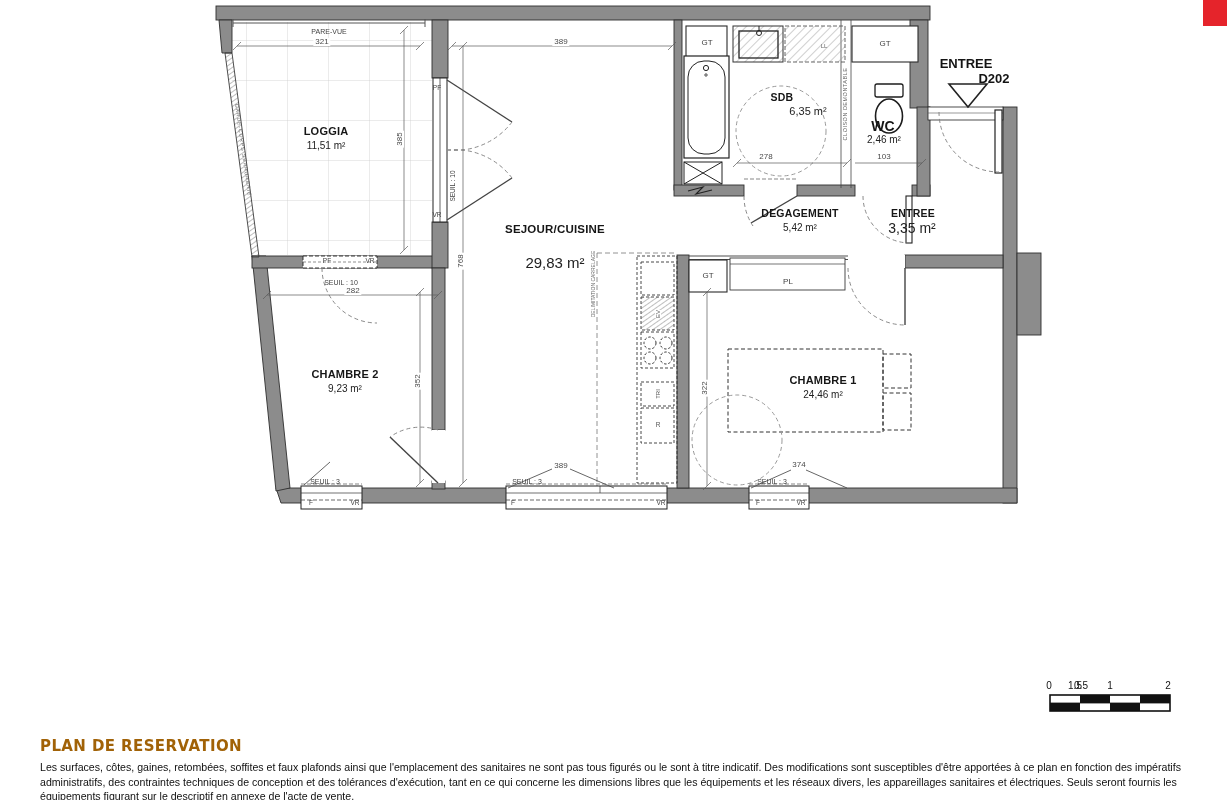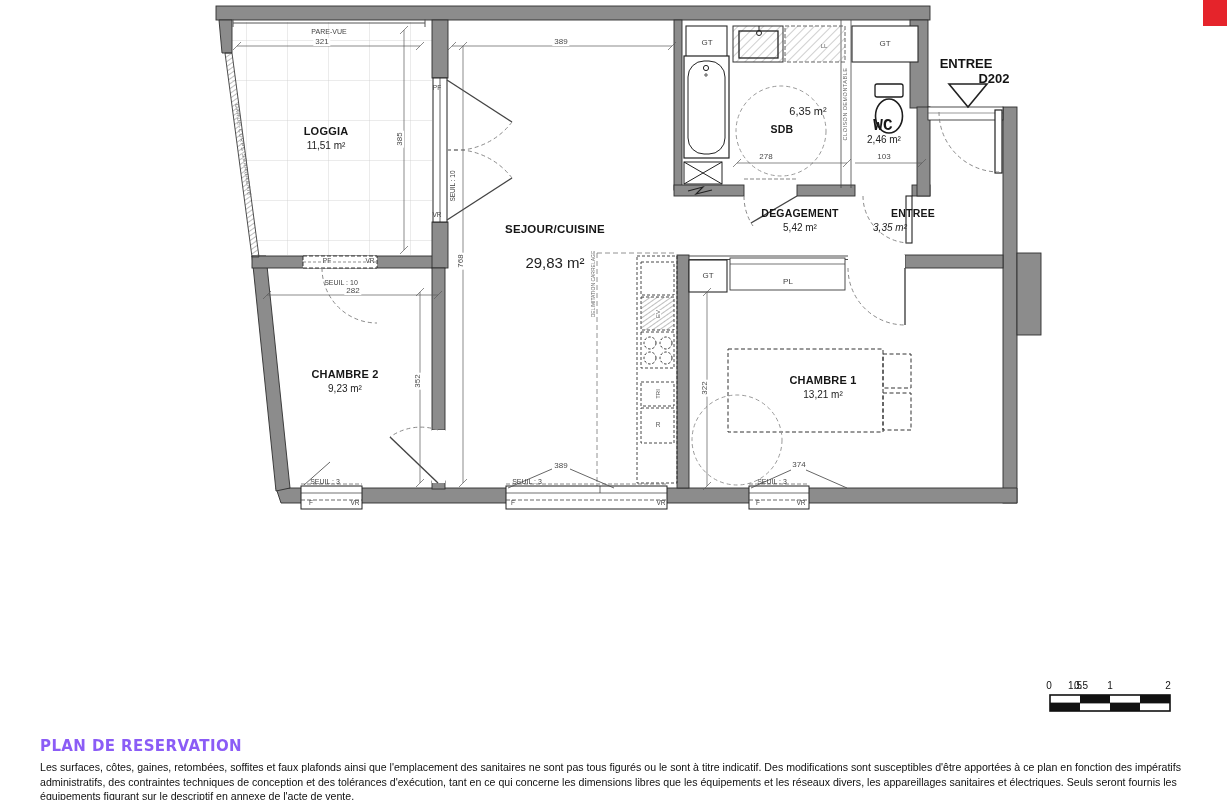--- a/index.html
+++ b/index.html
@@ -9,21 +9,21 @@
   .lb{position:absolute;white-space:nowrap;color:#3f3f3f;
       transform:translate(-50%,-50%);line-height:1;}
   .lb.b{font-weight:bold;color:#141414;}
   .lb.rot{transform:translate(-50%,-50%) rotate(-90deg);}
   .lb.dim{background:#fff;padding:0 2px;color:#4a4a4a;}
   .room-name{font-weight:bold;color:#161616;letter-spacing:.2px;}
   .room-area{color:#222;}
   .red-mark{position:absolute;left:1203px;top:0;width:24px;height:26px;background:#e5242b;}
   .scale-num{position:absolute;font-size:10px;color:#111;transform:translate(-50%,-50%);}
   #footer-title{position:absolute;left:40px;top:737px;font-size:15px;font-weight:bold;
-      color:#8b5cf6;letter-spacing:.4px;font-family:"DejaVu Sans", "Liberation Sans", sans-serif;}
+      color:#a16207;letter-spacing:.4px;font-family:"DejaVu Sans", "Liberation Sans", sans-serif;}
   #footer-text{position:absolute;left:40px;top:760px;width:1152px;font-size:10.6px;
       line-height:14.6px;color:#101010;}
 </style>
 </head>
 <body>
 
 <div id="stage">
 
   <svg id="plan-svg" width="1227" height="800" viewBox="0 0 1227 800">
     <defs>
@@ -279,35 +279,35 @@
   <div class="lb" style="left:437px;top:88px;font-size:6.5px;">PF</div>
   <div class="lb" style="left:437px;top:215px;font-size:6.5px;">VR</div>
   <div class="lb rot" style="left:453px;top:186px;font-size:6.5px;">SEUIL : 10</div>
   <div class="lb rot dim" style="left:461px;top:261px;font-size:8px;">768</div>
 
   <div class="lb dim" style="left:561px;top:42px;font-size:8px;">389</div>
   <div class="lb" style="left:707px;top:43px;font-size:8px;">GT</div>
   <div class="lb" style="left:885px;top:44px;font-size:8px;">GT</div>
   <div class="lb" style="left:824px;top:46px;font-size:6px;color:#666;">LL</div>
 
-  <div class="lb room-name" style="left:782px;top:97px;font-size:10.5px;margin-top:32px;">SDB</div>
+  <div class="lb room-name" style="left:782px;top:97px;font-size:10.5px;">SDB</div>
   <div class="lb room-area" style="left:808px;top:111px;font-size:11px;">6,35 m²</div>
-  <div class="lb room-name" style="left:883px;top:126px;font-size:16px;font-family:Liberation Mono, monospace;">WC</div>
+  <div class="lb room-name" style="left:883px;top:126px;font-size:14px;">WC</div>
   <div class="lb room-area" style="left:884px;top:140px;font-size:10px;">2,46 m²</div>
   <div class="lb rot" style="left:846px;top:104px;font-size:5.5px;letter-spacing:.5px;color:#666;">CLOISON DEMONTABLE</div>
   <div class="lb dim" style="left:766px;top:157px;font-size:8px;">278</div>
   <div class="lb dim" style="left:884px;top:157px;font-size:8px;">103</div>
 
   <div class="lb b" style="left:966px;top:63px;font-size:13px;">ENTREE</div>
   <div class="lb b" style="left:966px;top:78px;font-size:13px;margin-left:28px;">D202</div>
 
   <div class="lb room-name" style="left:800px;top:213px;font-size:10.5px;">DEGAGEMENT</div>
   <div class="lb room-area" style="left:800px;top:228px;font-size:10px;">5,42 m²</div>
   <div class="lb room-name" style="left:913px;top:213px;font-size:10.5px;">ENTREE</div>
-  <div class="lb room-area" style="left:890px;top:228px;font-size:10px;font-style:italic;">3,35 m²</div>
+  <div class="lb room-area" style="left:912px;top:228px;font-size:14px;">3,35 m²</div>
 
   <div class="lb room-name" style="left:555px;top:230px;font-size:11.5px;">SEJOUR/CUISINE</div>
   <div class="lb room-area" style="left:555px;top:246px;font-size:15px;margin-top:16px;">29,83 m²</div>
   <div class="lb rot" style="left:593px;top:284px;font-size:5px;color:#666;">DELIMITATION CARRELAGE</div>
 
   <div class="lb" style="left:708px;top:276px;font-size:8px;">GT</div>
   <div class="lb" style="left:788px;top:282px;font-size:8px;">PL</div>
   <div class="lb rot" style="left:658px;top:314px;font-size:6px;color:#555;background:#fff;">EV</div>
   <div class="lb rot" style="left:658px;top:394px;font-size:6px;color:#555;">TRI</div>
   <div class="lb" style="left:658px;top:425px;font-size:6.5px;color:#555;">R</div>
@@ -316,21 +316,21 @@
   <div class="lb" style="left:370px;top:261px;font-size:6.5px;">VR</div>
   <div class="lb" style="left:341px;top:282px;font-size:7px;">SEUIL : 10</div>
   <div class="lb dim" style="left:353px;top:291px;font-size:8px;">282</div>
 
   <div class="lb room-name" style="left:345px;top:374px;font-size:11px;">CHAMBRE 2</div>
   <div class="lb room-area" style="left:345px;top:389px;font-size:10px;">9,23 m²</div>
   <div class="lb rot dim" style="left:418px;top:381px;font-size:8px;">352</div>
   <div class="lb rot dim" style="left:705px;top:388px;font-size:8px;">322</div>
 
   <div class="lb room-name" style="left:823px;top:380px;font-size:11px;">CHAMBRE 1</div>
-  <div class="lb room-area" style="left:823px;top:395px;font-size:10px;">13,21 m²</div>
+  <div class="lb room-area" style="left:823px;top:395px;font-size:10px;">24,46 m²</div>
 
   <div class="lb dim" style="left:561px;top:466px;font-size:8px;">389</div>
   <div class="lb dim" style="left:799px;top:465px;font-size:8px;">374</div>
 
   <div class="lb" style="left:325px;top:481px;font-size:7px;">SEUIL : 3</div>
   <div class="lb" style="left:527px;top:481px;font-size:7px;">SEUIL : 3</div>
   <div class="lb" style="left:772px;top:481px;font-size:7px;">SEUIL : 3</div>
 
   <div class="lb" style="left:311px;top:503px;font-size:6.5px;">F</div>
   <div class="lb" style="left:355px;top:503px;font-size:6.5px;">VR</div>

